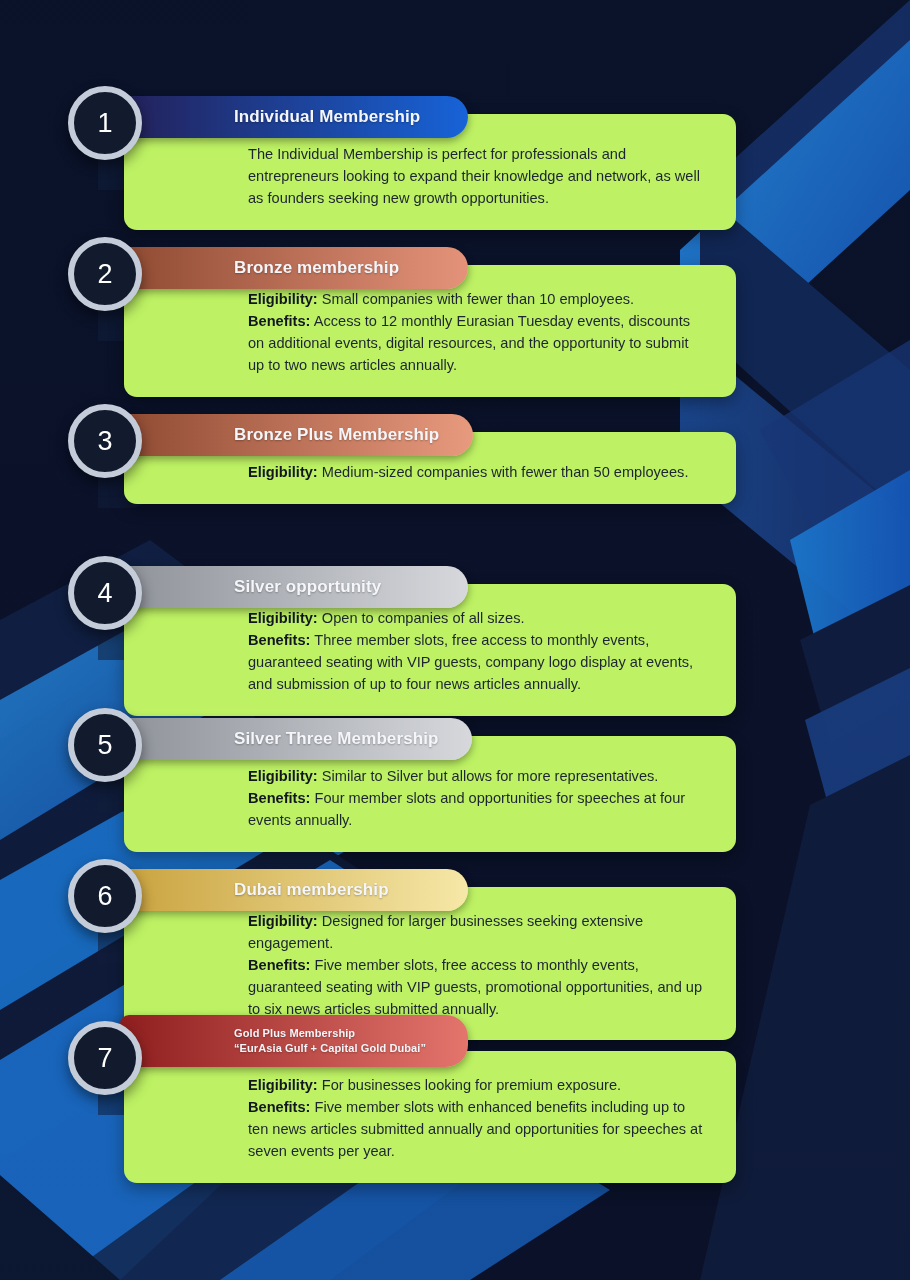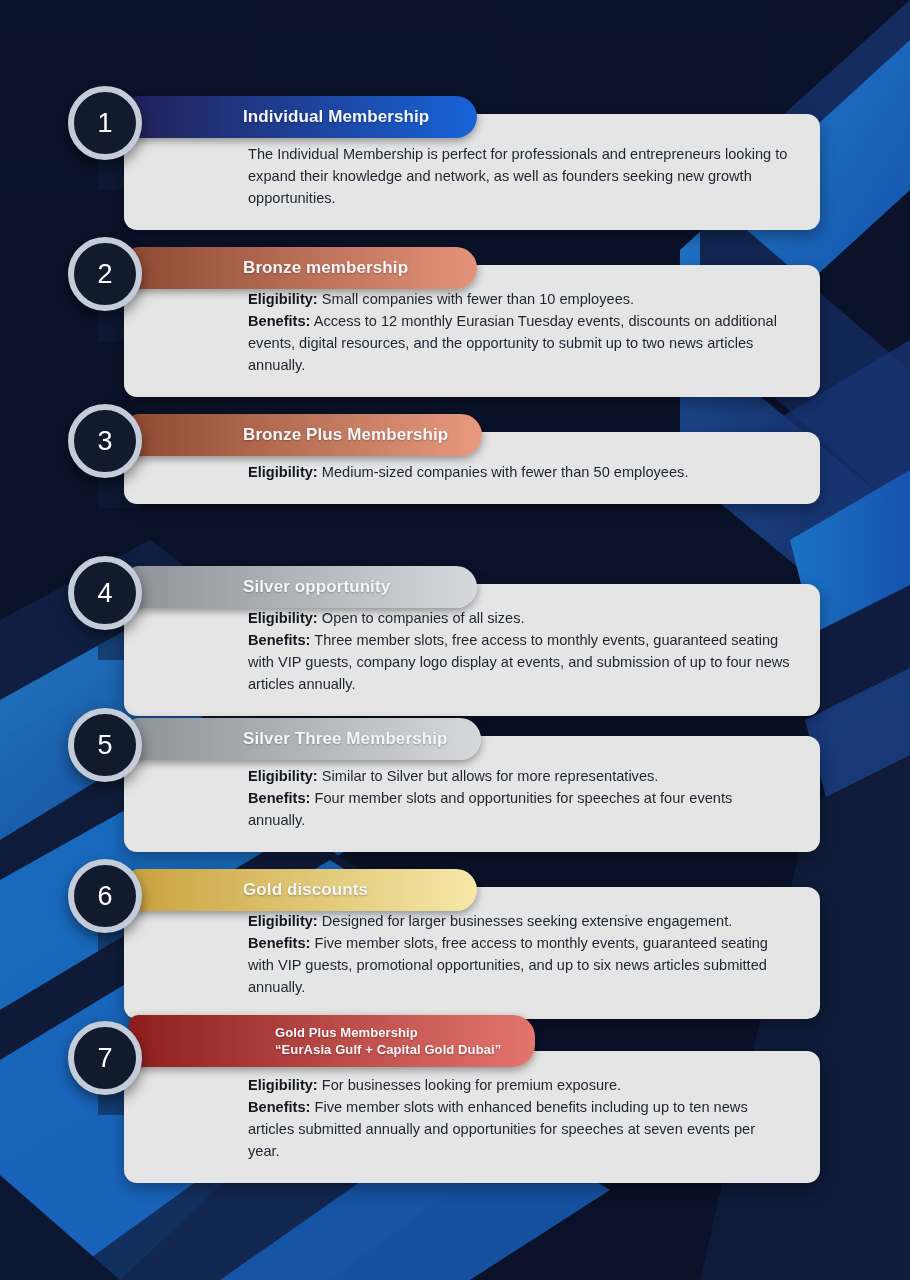--- a/index.html
+++ b/index.html
@@ -55,21 +55,21 @@
     font-size: 27px;
     font-weight: 400;
     line-height: 1;
     z-index: 30;
     box-shadow: 0 6px 13px rgba(0,0,0,0.45);
   }
 
   
   .pill {
     position: absolute;
-    left: 61px;
+    left: 52px;
     top: 10px;
     height: 42px;
     min-width: 348px;
     border-radius: 9px 22px 22px 9px;
     display: flex;
     flex-direction: column;
     justify-content: center;
     padding: 0 34px 0 114px;
     z-index: 20;
     box-shadow: 0 3px 9px rgba(0,0,0,0.38);
@@ -77,29 +77,29 @@
   .pill.tall { height: 52px; }
 
   .pill-title {
     color: #f4f6fa;
     font-size: 17px;
     font-weight: bold;
     letter-spacing: 0.1px;
     white-space: nowrap;
     text-shadow: 0 1px 2px rgba(0,0,0,0.28);
   }
-  .pill.tall .pill-title { font-size: 13px; line-height: 1.34; margin-left: 32px; }
+  .pill.tall .pill-title { font-size: 11px; line-height: 1.34; }
 
   
   .card {
     position: absolute;
     left: 56px;
     top: 28px;
-    width: 696px;
-    background: #e5e5e5;
+    width: 612px;
+    background: #bef264;
     border-radius: 13px;
     padding: 30px 30px 20px 124px;
     z-index: 10;
     box-shadow: 0 6px 16px rgba(0,0,0,0.33);
   }
   .card p {
     color: #1d2530;
     font-size: 14.6px;
     line-height: 1.50;
   }
@@ -234,21 +234,21 @@
     <div class="num-badge">5</div>
   </div>
 
   <div class="row" style="top:859px">
     <div class="tail"></div>
     <div class="card" style="padding-top:24px">
       <p><b>Eligibility:</b> <span>Designed for larger businesses seeking extensive engagement.</span></p>
       <p><b>Benefits:</b> <span>Five member slots, free access to monthly events, guaranteed seating with VIP guests, promotional opportunities, and up to six news articles submitted annually.</span></p>
     </div>
     <div class="pill" style="background:linear-gradient(90deg,#c9a23e 0%,#f6e8a8 100%)">
-      <span class="pill-title">Gold discounts</span>
+      <span class="pill-title">Dubai membership</span>
     </div>
     <div class="num-badge">6</div>
   </div>
 
   <div class="row" style="top:1011px">
     <div class="tail"></div>
     <div class="card" style="top:40px;padding-top:24px">
       <p><b>Eligibility:</b> <span>For businesses looking for premium exposure.</span></p>
       <p><b>Benefits:</b> <span>Five member slots with enhanced benefits including up to ten news articles submitted annually and opportunities for speeches at seven events per year.</span></p>
     </div>

